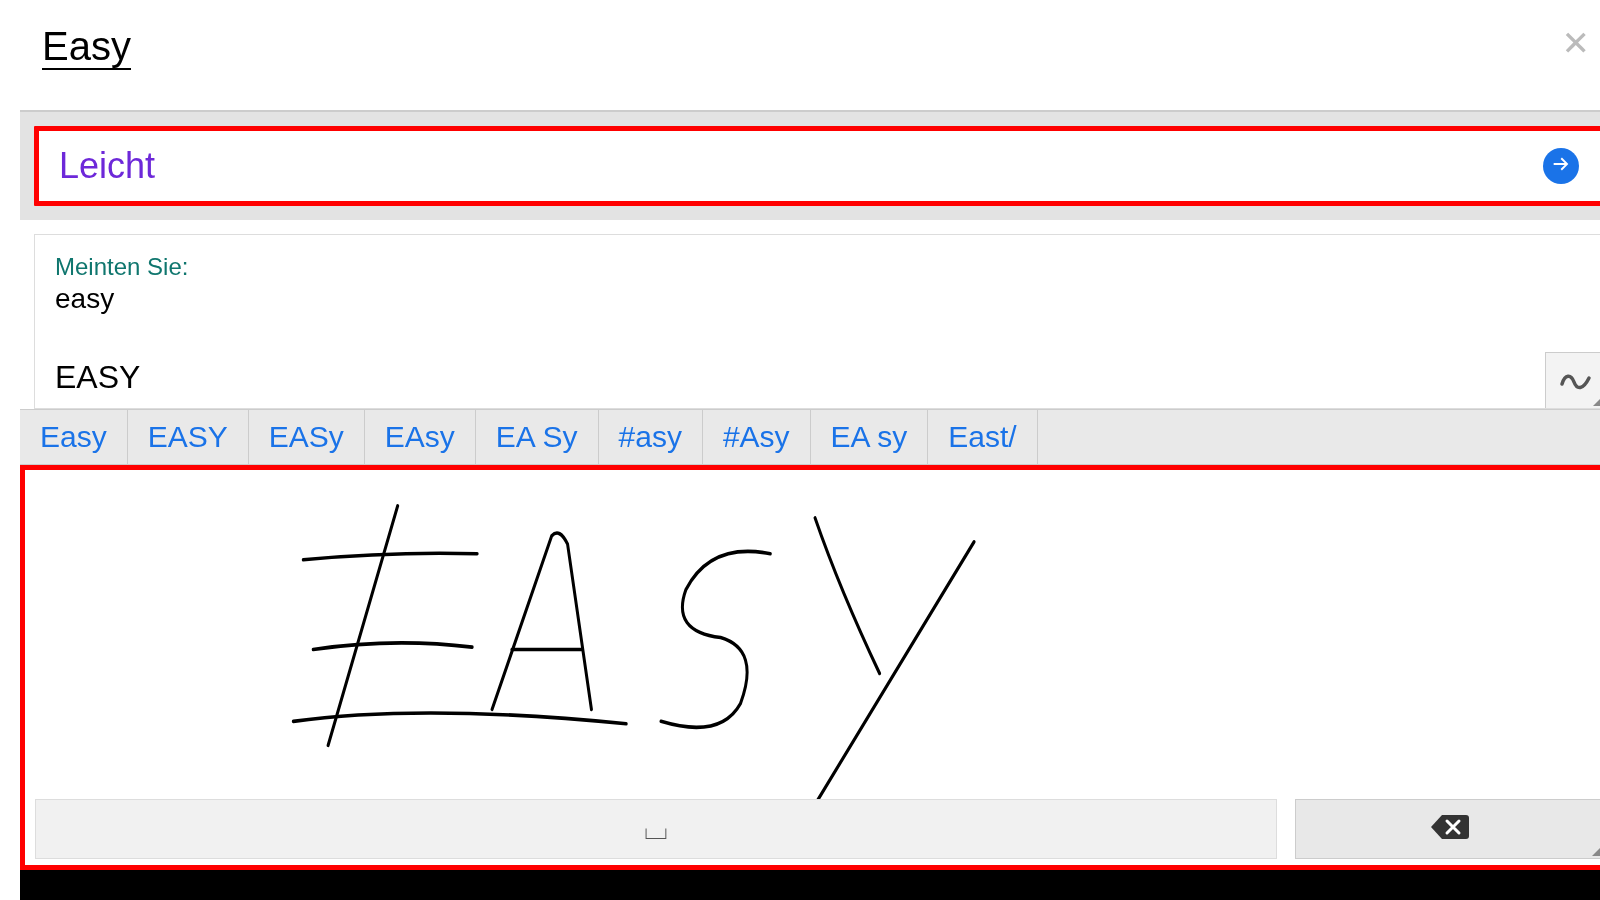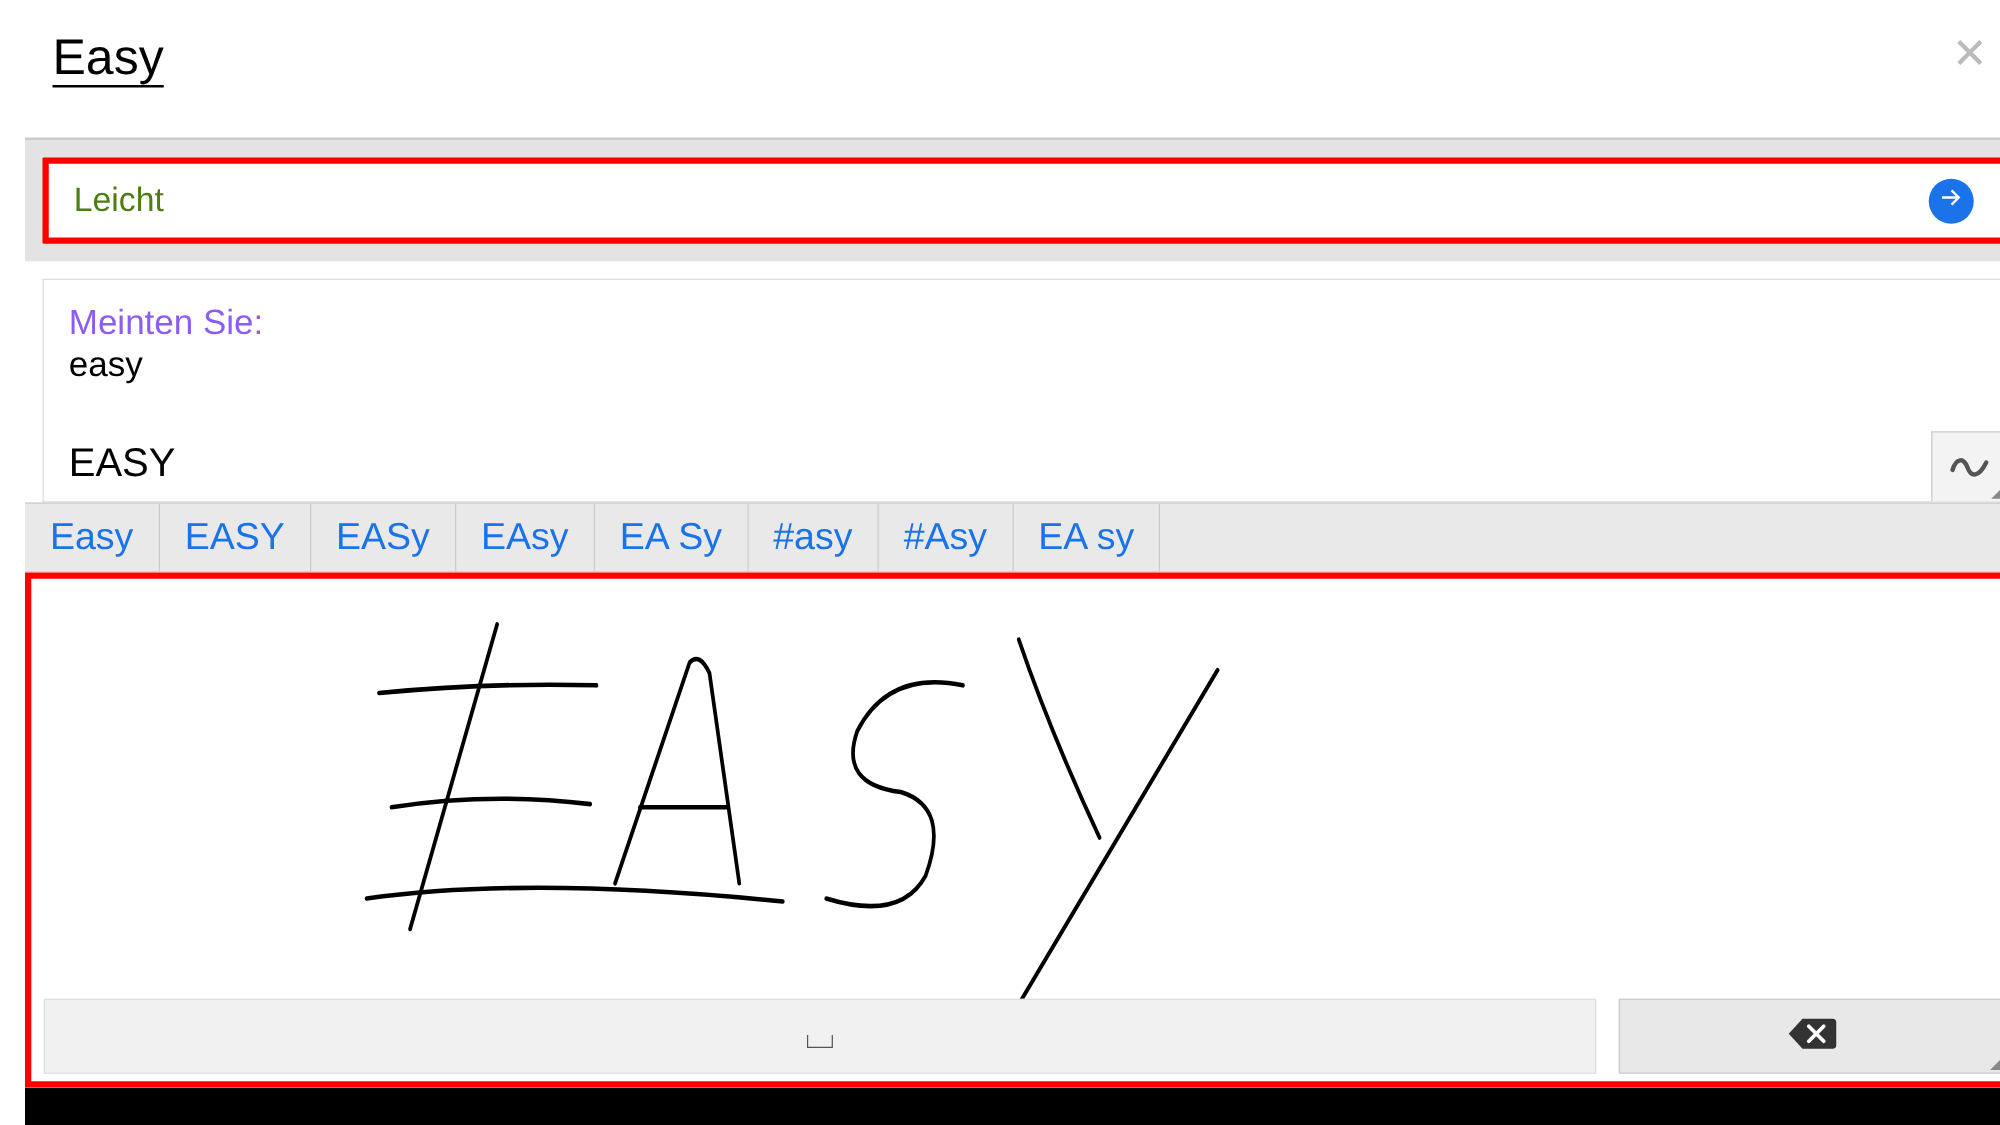--- a/index.html
+++ b/index.html
@@ -12,28 +12,28 @@
     .header-title { font-size: 40px; color: #000; border-bottom: 2px solid #000; line-height: 1.1; }
     .header-spacer { flex: 1; }
     .close-x { font-size: 34px; color: #bbb; cursor: pointer; line-height: 1; margin-top: 2px; }
 
     
     .sep { height: 2px; background: #ccc; }
 
     
     .trans-wrap { background: #e3e3e3; padding: 14px; }
     .trans-box { position: relative; background: #fff; border: 5px solid #ff0000; border-radius: 1px; padding: 14px 20px; display: flex; align-items: center; }
-    .trans-text { font-size: 27px; color: #4d7c0f; }
+    .trans-text { font-size: 36px; color: #6d28d9; }
     .go-circle { position: absolute; right: 22px; top: 50%; transform: translateY(-50%); width: 36px; height: 36px; border-radius: 50%; background: #1a73e8; display: flex; align-items: center; justify-content: center; cursor: pointer; }
     .go-circle svg { width: 22px; height: 22px; fill: #fff; }
 
     
     .card-wrap { padding: 14px 14px 0 14px; }
     .card { background: #fff; border: 1px solid #ddd; padding: 18px 20px 0 20px; position: relative; }
-    .dym-label { color: #8b5cf6; font-size: 28px; }
+    .dym-label { color: #0f766e; font-size: 24px; }
     .dym-word { color: #000; font-size: 28px; margin-top: 2px; }
     .dict-word { color: #000; font-size: 32px; margin-top: 44px; margin-bottom: 12px; }
     .hand-toggle { position: absolute; right: 0; bottom: 0; width: 60px; height: 56px; border-left: 1px solid #ccc; border-top: 1px solid #ccc; background: #f3f3f3; display: flex; align-items: center; justify-content: center; cursor: pointer; }
     .hand-toggle .corner { position: absolute; right: 2px; bottom: 2px; width: 0; height: 0; border-style: solid; border-width: 0 0 10px 10px; border-color: transparent transparent #888 transparent; }
 
     
     .cand-strip { background: #e9e9e9; border-top: 1px solid #ccc; border-bottom: 1px solid #ccc; display: flex; align-items: stretch; height: 56px; position: relative; }
     .cand { padding: 0 20px; display: flex; align-items: center; font-size: 30px; color: #1a73e8; border-right: 1px solid #ccc; cursor: pointer; }
     .cand-spacer { flex:1; }
     .more-dots { width: 24px; display: flex; align-items: center; justify-content: center; color: #999; font-size: 16px; letter-spacing: 2px; writing-mode: vertical-rl; cursor: pointer; }
@@ -97,20 +97,21 @@
 
   <div class="cand-strip">
     <div class="cand">Easy</div>
     <div class="cand">EASY</div>
     <div class="cand">EASy</div>
     <div class="cand">EAsy</div>
     <div class="cand">EA Sy</div>
     <div class="cand">#asy</div>
     <div class="cand">#Asy</div>
     <div class="cand">EA sy</div>
+    <div class="cand">East/</div>
     <div class="cand-spacer"></div>
     <div class="more-dots">⋮</div>
   </div>
 
   <div class="hw-area">
     <svg class="hw-svg" viewBox="0 0 1600 330" preserveAspectRatio="none">
 
       <path d="M375 30 L305 230"></path>
       <path d="M280 75 Q370 68 455 70"></path>
       <path d="M290 150 Q370 140 450 148"></path>

